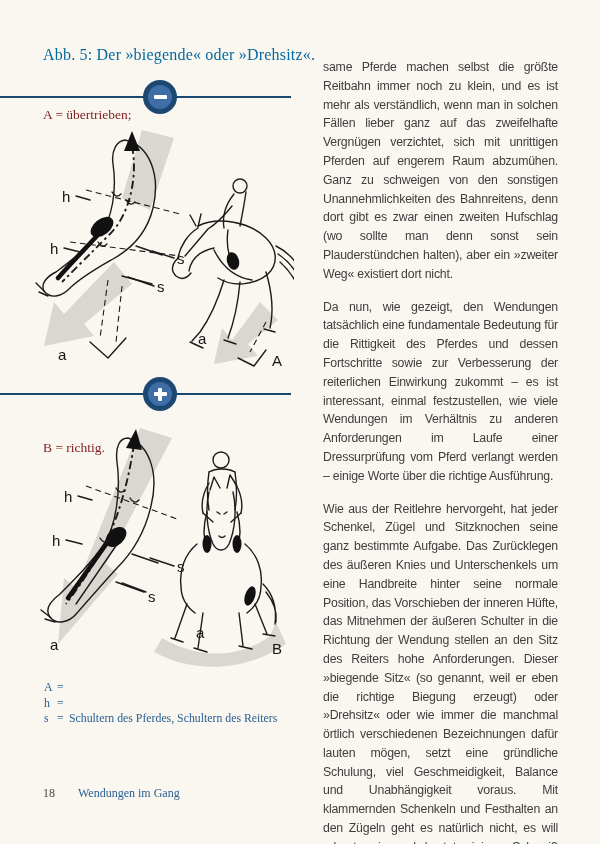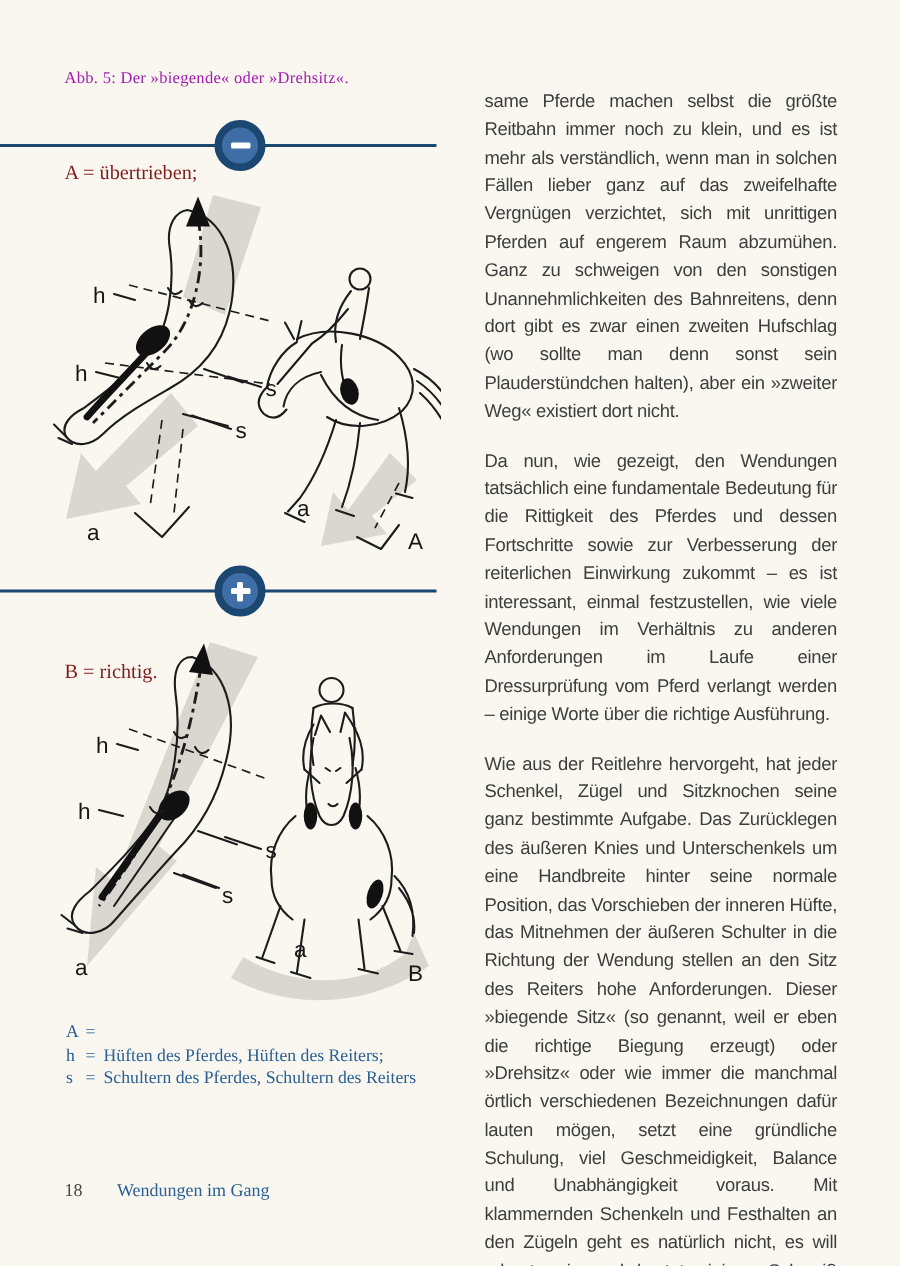--- a/index.html
+++ b/index.html
@@ -1,19 +1,19 @@
 <!DOCTYPE html>
 <html lang="de"><head>
 <meta charset="utf-8">
 <style>
   html,body{margin:0;padding:0;background:#e8e6e0;}
   .page{position:relative;width:600px;height:844px;background:#faf7f1;overflow:hidden;
         font-family:"Liberation Serif",serif;}
   
-  .fig-caption{position:absolute;left:43px;top:46px;font-size:11px;letter-spacing:.2px;color:#a21caf;}
+  .fig-caption{position:absolute;left:43px;top:46px;font-size:16px;letter-spacing:.2px;color:#0369a1;}
   .rule{position:absolute;left:0;width:291px;height:2px;background:#1b4771;}
   .rule-a{top:96px;} .rule-b{top:393px;}
   .badge{position:absolute;left:143px;width:24px;height:24px;border:5px solid #1b4771;border-radius:50%;
          background:#3f6ea7;display:flex;align-items:center;justify-content:center;}
   .badge-a{top:80px;} .badge-b{top:377px;}
   .glyph-minus{width:13px;height:4px;background:#fff;border-radius:1px;}
   .glyph-plus{position:relative;width:13px;height:13px;}
   .glyph-plus::before,.glyph-plus::after{content:"";position:absolute;background:#fff;border-radius:1px;}
   .glyph-plus::before{left:0;top:4.5px;width:13px;height:4px;}
   .glyph-plus::after{left:4.5px;top:0;width:4px;height:13px;}
@@ -160,21 +160,20 @@
   </svg>
 
   <div class="legend">
     <div class="legend-row">
       <span>A</span>
       <span>=</span>
     </div>
     <div class="legend-row">
       <span>h</span>
       <span>=</span>
-      <span>Hüften des Pferdes, Hüften des Reiters;</span>
     </div>
     <div class="legend-row">
       <span>s</span>
       <span>=</span>
       <span>Schultern des Pferdes, Schultern des Reiters</span>
     </div>
   </div>
 
   <div class="footer">
     <span class="pageno">18</span><span class="chapter">Wendungen im Gang</span>

